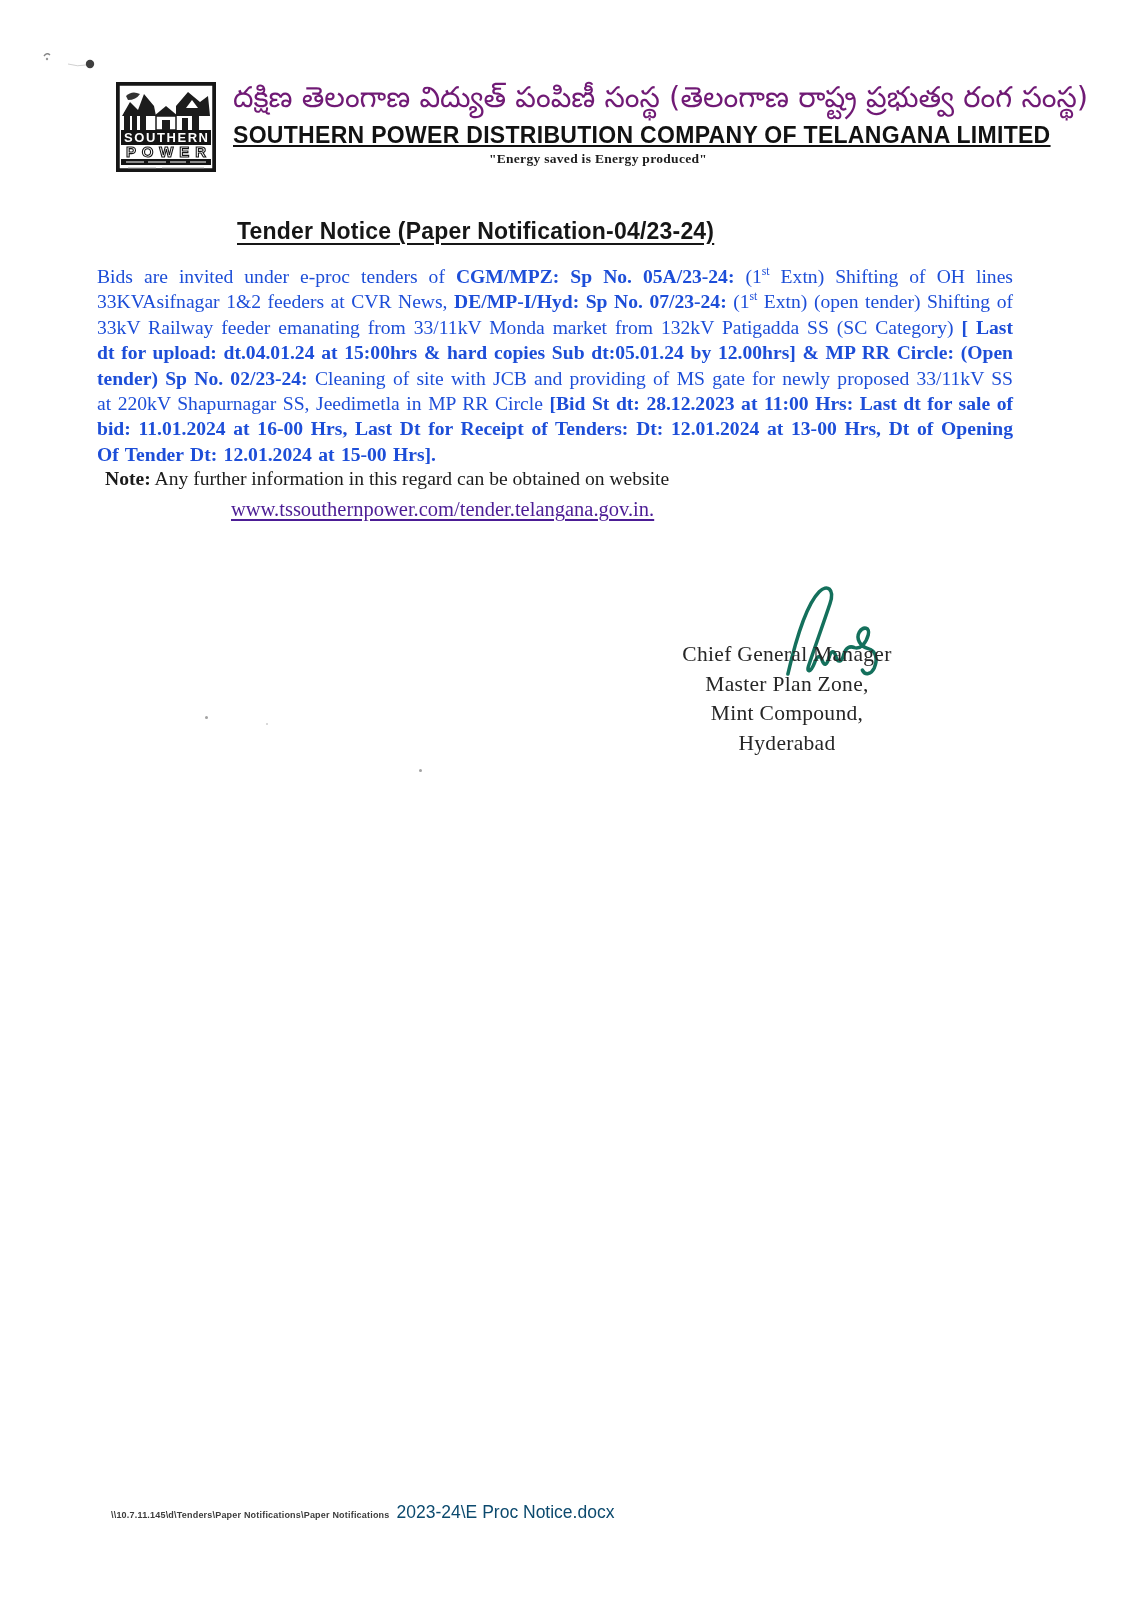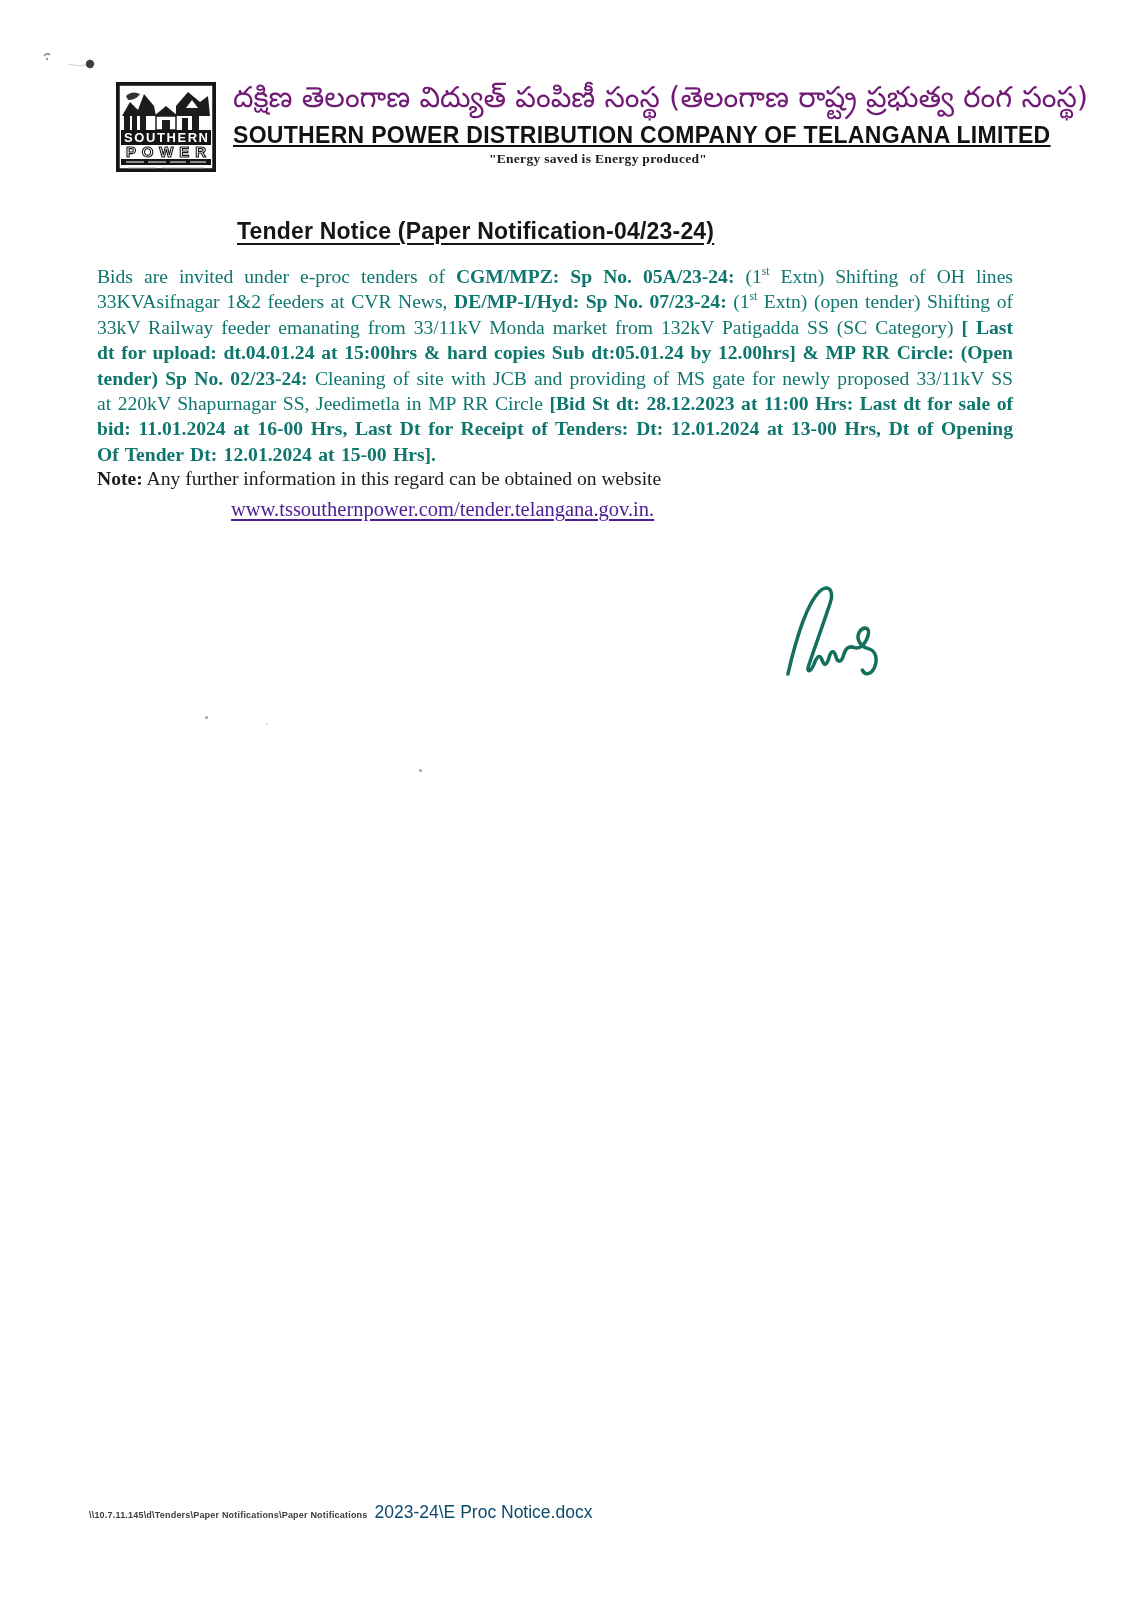--- a/index.html
+++ b/index.html
@@ -30,48 +30,48 @@
   .doc-title{
     position:absolute;left:237px;top:218px;
     font-family:"Liberation Sans", sans-serif;font-weight:bold;font-size:23px;
     color:#161616;letter-spacing:.2px;
     text-decoration:underline;text-decoration-thickness:2px;text-underline-offset:4px;
   }
 
   
   .body-par{
     position:absolute;left:97px;top:264px;width:916px;
-    font-size:19.6px;line-height:25.4px;text-align:justify;color:#0f766e;
+    font-size:19.6px;line-height:25.4px;text-align:justify;color:#1d4ed8;
     word-spacing:1.5px;
   }
   .body-par .b{font-weight:bold;}
   .body-par sup{font-size:60%;vertical-align:super;line-height:0;}
 
   
   .note-line{
     position:absolute;left:97px;top:466px;width:916px;
     font-size:19.6px;line-height:26px;color:#1b1b1b;
   }
-  .note-line .note-label{font-weight:bold;}
+  .note-line .note-label{font-weight:bold;margin-left:8px;}
   .website-line{
     position:absolute;left:231px;top:498px;
     font-size:20.5px;color:#4c1d95;
     text-decoration:underline;text-decoration-thickness:1.5px;text-underline-offset:3px;
   }
 
   
   .signature-svg{position:absolute;left:772px;top:580px;width:118px;height:98px;}
   .sign-block{
     position:absolute;left:612px;top:640px;width:350px;text-align:center;
     font-size:21.5px;line-height:29.6px;color:#262626;letter-spacing:.3px;
   }
 
   
   .footer{
-    position:absolute;left:89px;top:1502px;display:flex;align-items:baseline;gap:7px;
+    position:absolute;left:111px;top:1502px;display:flex;align-items:baseline;gap:7px;
     white-space:nowrap;
   }
   .footer-path-small{
     font-family:"Liberation Sans", sans-serif;font-size:9px;color:#3c3c3c;font-weight:bold;
     letter-spacing:.2px;
   }
   .footer-path-large{
     font-family:"Liberation Sans", sans-serif;font-size:17.5px;color:#0c4a6e;font-weight:500;
   }
 
@@ -149,20 +149,26 @@
   <div class="website-line">www.tssouthernpower.com/tender.telangana.gov.in.</div>
 
   <svg class="signature-svg" viewBox="0 0 120 100">
     <path d="M16 96 C22 70 34 26 48 12 C56 4 64 9 59 24 C52 45 43 70 37 88
              C35 94 39 95 43 85 C46 77 49 76 51 82 C53 88 56 87 58 79
              C60 72 63 71 65 78 C67 85 71 84 73 76 C75 69 79 67 84 69
              C90 71 96 64 98 56 C100 48 93 47 89 53 C85 60 90 68 98 70
              C106 72 108 81 104 90 C101 96 95 98 92 92" fill="none" stroke="#14705c" stroke-width="3.6" stroke-linecap="round" stroke-linejoin="round"></path>
   </svg>
 
+  <div class="sign-block">
+    <div>Chief General Manager</div>
+    <div>Master Plan Zone,</div>
+    <div>Mint Compound,</div>
+    <div>Hyderabad</div>
+  </div>
 
   <div class="speck" style="left:205px;top:716px;width:3px;height:3px;"></div>
   <div class="speck" style="left:419px;top:769px;width:3px;height:3px;"></div>
   <div class="speck" style="left:266px;top:723px;width:2px;height:2px;opacity:.3;"></div>
 
   <div class="footer">
     <span class="footer-path-small">\\10.7.11.145\d\Tenders\Paper Notifications\Paper Notifications</span>
     <span class="footer-path-large">2023-24\E Proc Notice.docx</span>
   </div>
 

